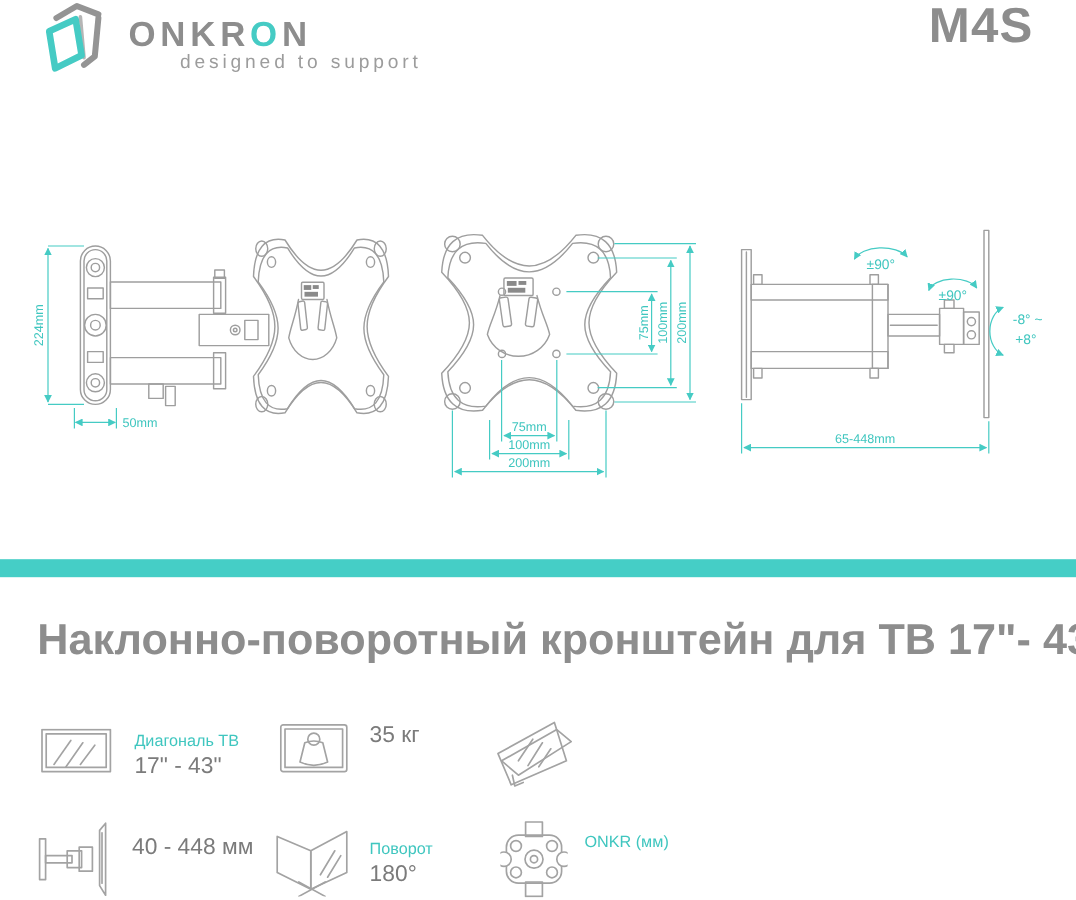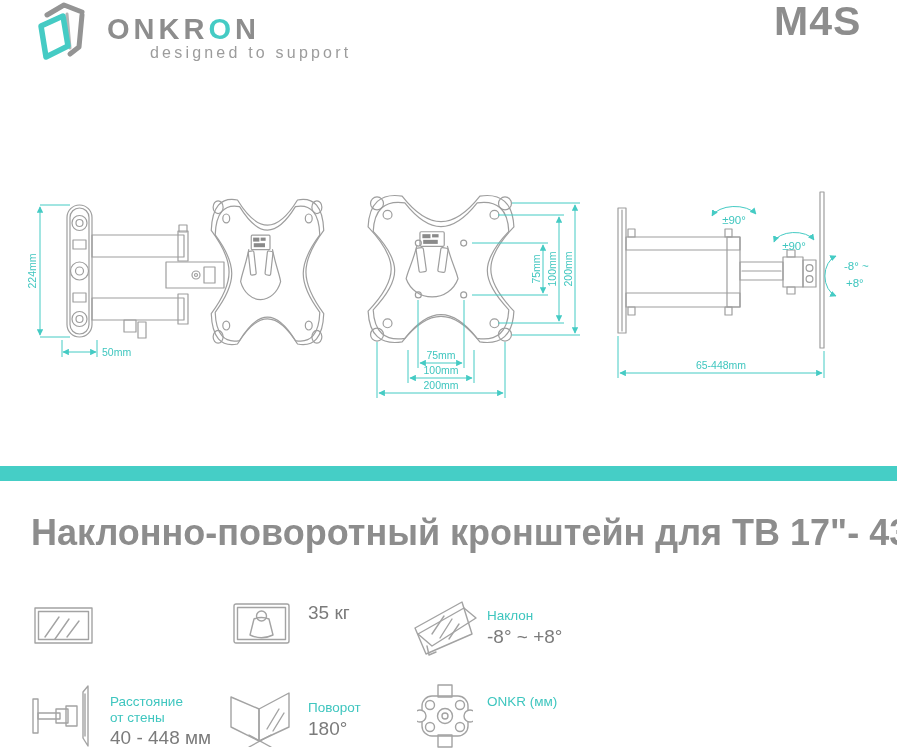--- a/index.html
+++ b/index.html
@@ -241,20 +241,26 @@
 
   <svg class="abs" style="left:34px;top:607px" width="60" height="38" viewBox="0 0 60 38">
     <g class="ic">
       <rect x="1" y="1" width="57" height="35"></rect>
       <rect x="4.5" y="4.5" width="50" height="28"></rect>
       <line x1="11" y1="30" x2="25" y2="10"></line>
       <line x1="21" y1="32" x2="35" y2="12"></line>
       <line x1="33" y1="30" x2="45" y2="14"></line>
     </g>
   </svg>
+  <div class="abs" style="left:112px;top:610px">
+    <div class="spec-label">
+      <div>Диагональ ТВ</div>
+    </div>
+    <div class="spec-value">17" - 43"</div>
+  </div>
 
   <svg class="abs" style="left:233px;top:603px" width="58" height="42" viewBox="0 0 58 42">
     <g class="ic">
       <rect x="1" y="1" width="55" height="39" rx="2"></rect>
       <rect x="4.5" y="4.5" width="48" height="32"></rect>
       <circle cx="28.5" cy="13" r="5"></circle>
       <path d="M 21 16 L 17 32 Q 28.5 37.5 40 32 L 36 16 Q 28.5 13 21 16 Z"></path>
     </g>
   </svg>
   <div class="abs" style="left:308px;top:600px">
@@ -264,42 +270,32 @@
   <svg class="abs" style="left:414px;top:598px" width="64" height="58" viewBox="0 0 64 58">
     <g class="ic">
       <polygon points="4,36 50,10 62,20 18,48"></polygon>
       <polygon points="1,30 48,4 58,36 12,56"></polygon>
       <line x1="18" y1="36" x2="30" y2="18"></line>
       <line x1="26" y1="40" x2="38" y2="21"></line>
       <line x1="35" y1="41" x2="45" y2="26"></line>
       <polyline points="13,48 15,57 22,54"></polyline>
     </g>
   </svg>
-  <div class="abs" style="left:487px;top:608px">
-    <div class="spec-label">
-      <div>Наклон</div>
-    </div>
-    <div class="spec-value">-8° ~ +8°</div>
-  </div>
 
   <svg class="abs" style="left:31px;top:684px" width="64" height="64" viewBox="0 0 64 64">
     <g class="ic">
       <rect x="2" y="15" width="5" height="34"></rect>
       <rect x="7" y="29" width="22" height="6"></rect>
       <rect x="25" y="25" width="12" height="14"></rect>
       <rect x="35" y="22" width="11" height="20"></rect>
       <path d="M 52 8 L 57 2 L 57 62 L 52 54 Z"></path>
       <line x1="54" y1="10" x2="54" y2="52"></line>
     </g>
   </svg>
   <div class="abs" style="left:110px;top:694px">
-    <div class="spec-label">
-      <div>Расстояние</div>
-      <div>от стены</div>
-    </div>
     <div class="spec-value">40 - 448 мм</div>
   </div>
 
   <svg class="abs" style="left:229px;top:687px" width="62" height="60" viewBox="0 0 62 60">
     <g class="ic">
       <polygon points="2,10 30,22 30,54 2,40"></polygon>
       <polygon points="30,22 60,6 60,40 30,54"></polygon>
       <line x1="38" y1="42" x2="50" y2="22"></line>
       <line x1="44" y1="44" x2="55" y2="26"></line>
       <line x1="20" y1="48" x2="42" y2="60"></line>

